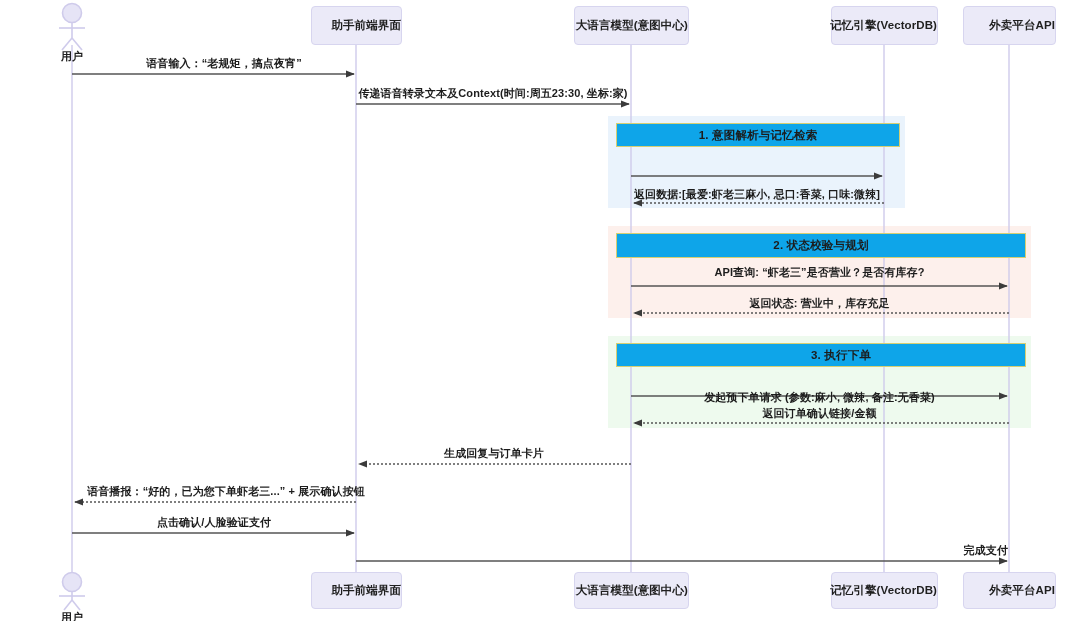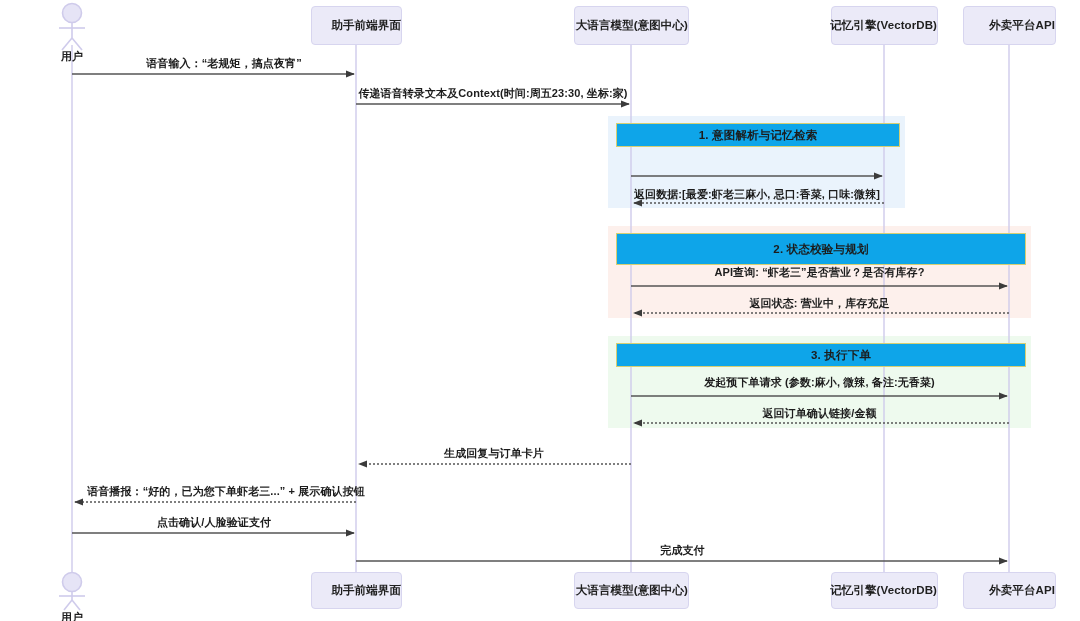--- a/index.html
+++ b/index.html
@@ -154,43 +154,43 @@
     <span>记忆引擎(VectorDB)</span>
   </div>
   <div class="participant-box" style="left:963px; top:572px; width:93px; height:37px;">
     <span>外卖平台API</span>
   </div>
   <div class="actor-label" style="left:42px; top:610px; width:60px;">用户</div>
 
   <div class="section-title" style="left:616px; top:123px; width:284px; height:24px;">
     <span>1. 意图解析与记忆检索</span>
   </div>
-  <div class="section-title" style="left:616px; top:233px; width:410px; height:32px;">
+  <div class="section-title" style="left:616px; top:233px; width:410px; height:25px;">
     <span>2. 状态校验与规划</span>
   </div>
   <div class="section-title" style="left:616px; top:343px; width:410px; height:24px;padding-left:40px;">
     <span>3. 执行下单</span>
   </div>
 
   <div class="msg-label" style="left:84px; top:56px; width:280px;">语音输入：“老规矩，搞点夜宵”</div>
 
   <div class="msg-label" style="left:356px; top:86px; width:274px;">传递语音转录文本及Context(时间:周五23:30, 坐标:家)</div>
 
 
   <div class="msg-label" style="left:631px; top:187px; width:252px;">返回数据:[最爱:虾老三麻小, 忌口:香菜, 口味:微辣]</div>
 
   <div class="msg-label" style="left:631px; top:265px; width:377px;">API查询: “虾老三”是否营业？是否有库存?</div>
 
   <div class="msg-label" style="left:631px; top:296px; width:377px;">返回状态: 营业中，库存充足</div>
 
-  <div class="msg-label" style="left:631px; top:375px; width:377px;">发起预下单请求 (参数:麻小, 微辣, 备注:无香菜)</div>
+  <div class="msg-label" style="left:631px; top:390px; width:377px;">发起预下单请求 (参数:麻小, 微辣, 备注:无香菜)</div>
 
   <div class="msg-label" style="left:631px; top:406px; width:377px;">返回订单确认链接/金额</div>
 
   <div class="msg-label" style="left:357px; top:446px; width:274px;">生成回复与订单卡片</div>
 
   <div class="msg-label" style="left:72px; top:484px; width:308px;">语音播报：“好的，已为您下单虾老三...” + 展示确认按钮</div>
 
   <div class="msg-label" style="left:72px; top:515px; width:284px;">点击确认/人脸验证支付</div>
 
-  <div class="msg-label" style="left:357px; top:543px; width:651px;">完成支付</div>
+  <div class="msg-label" style="left:357px; top:543px; width:651px;text-align:right;">完成支付</div>
 
 </div>
 
 </body></html>

